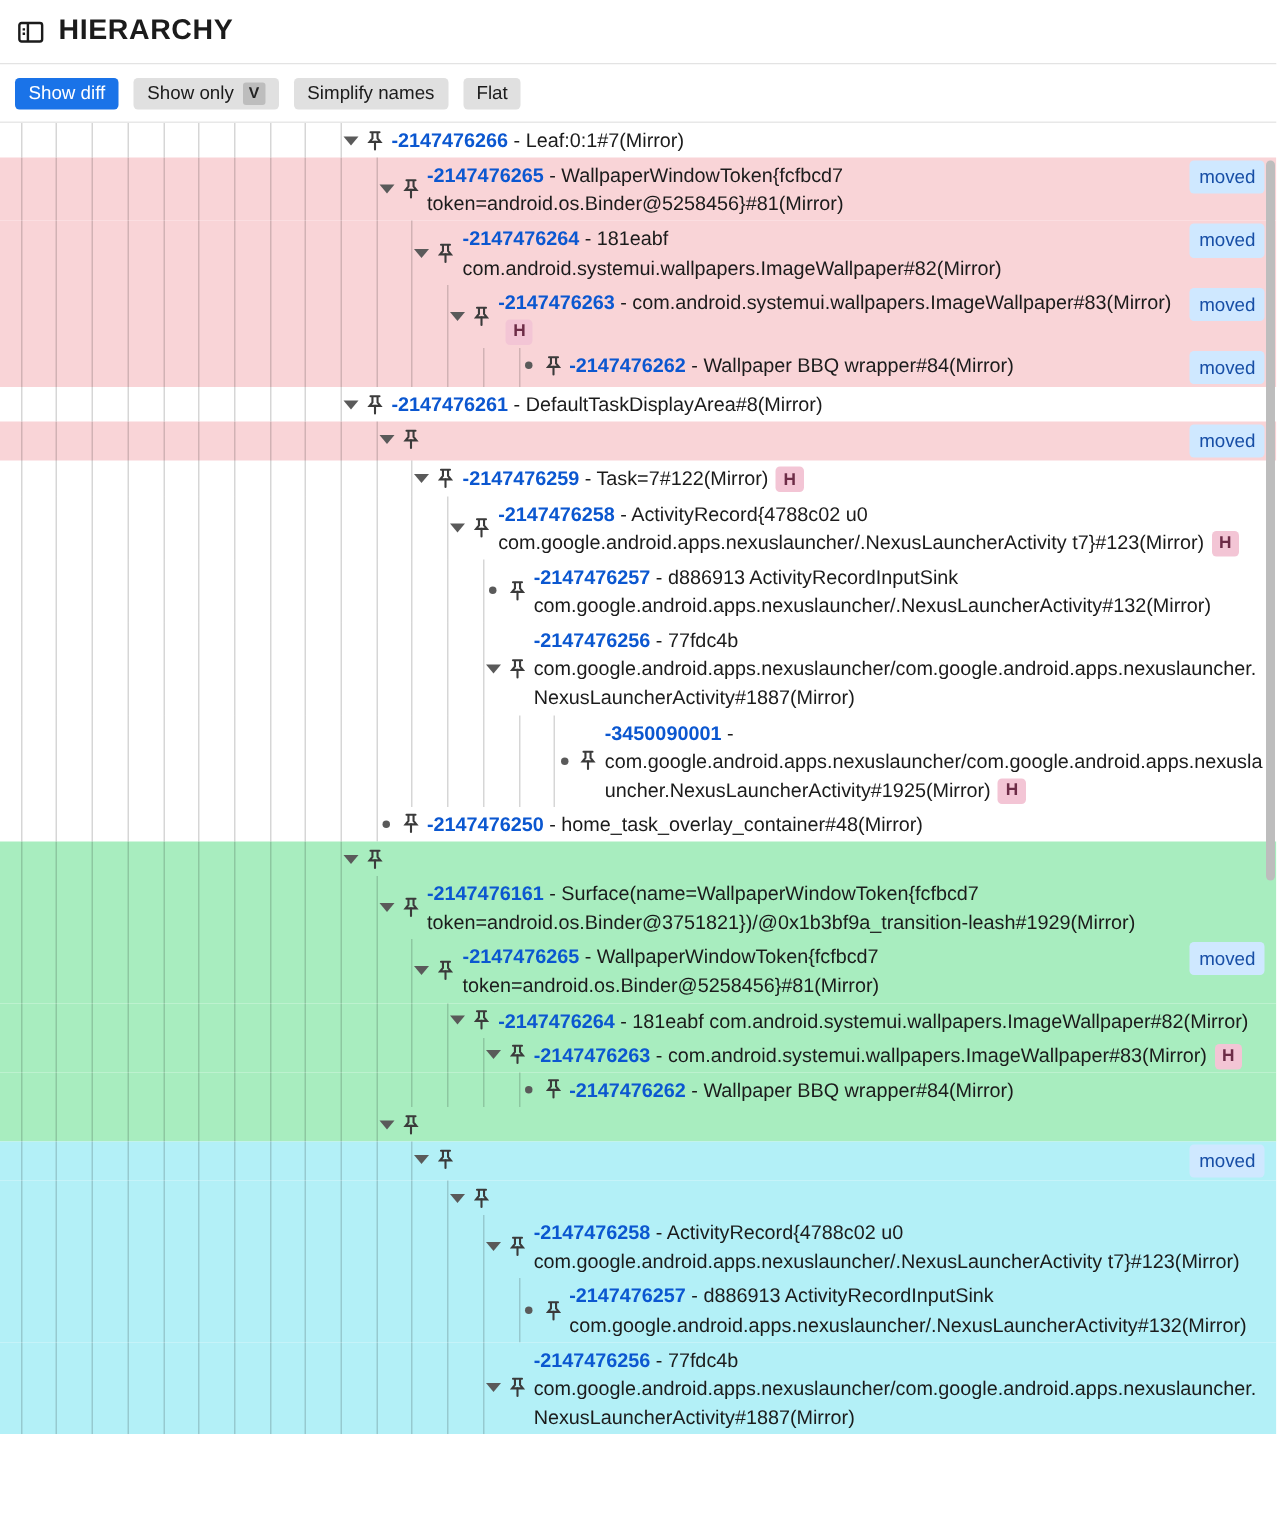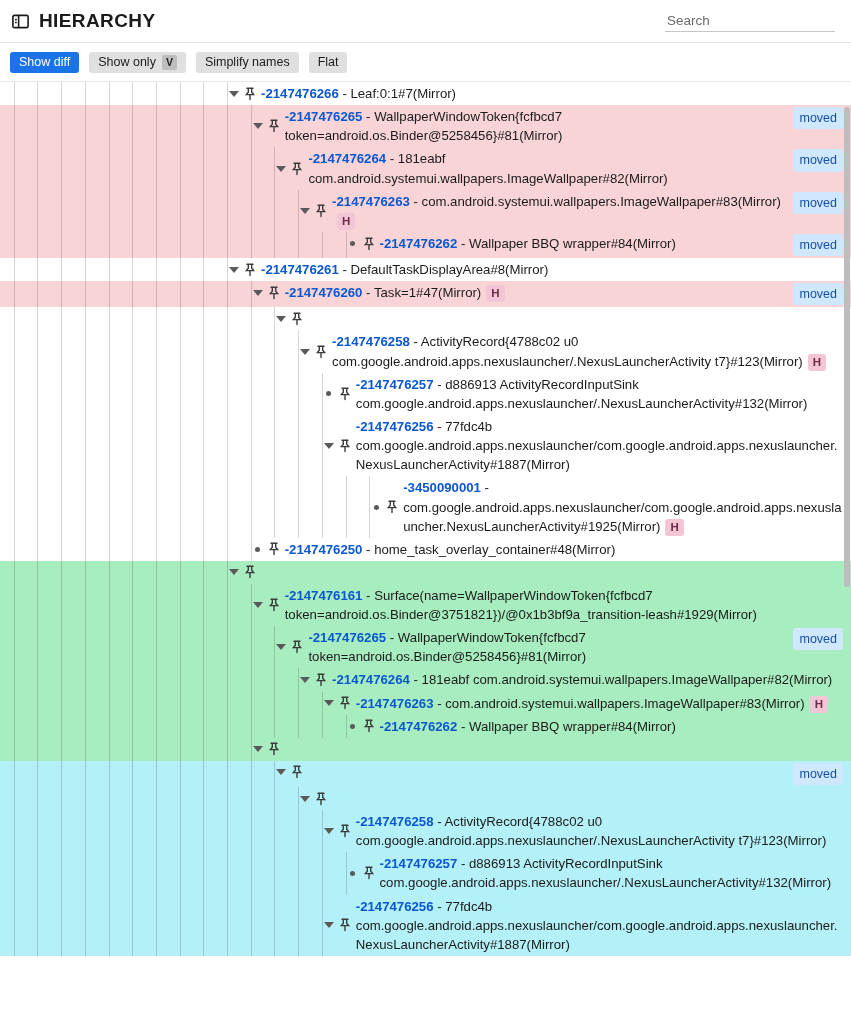--- a/index.html
+++ b/index.html
@@ -243,23 +243,20 @@
       <span class="panel-icon">
         <svg width="19" height="19" viewBox="0 0 20 20" fill="none" stroke="#1b1b1b" stroke-width="1.7">
           <rect x="2" y="3.5" width="16" height="13" rx="1.6"></rect>
           <line x1="8" y1="3.5" x2="8" y2="16.5"></line>
           <line x1="4.3" y1="8" x2="6" y2="8"></line>
           <line x1="4.3" y1="11" x2="6" y2="11"></line>
         </svg>
       </span>
       <span class="title">HIERARCHY</span>
     </div>
-    <div class="header-right">
-      <input class="search-input" type="text" placeholder="Search" style="">
-    </div>
   </div>
 
   <div class="toolbar">
     <button class="btn btn-primary">Show diff</button>
     <button class="btn btn-default">
       <span>Show only</span>
       <span class="kbd">V</span>
     </button>
     <button class="btn btn-default">Simplify names</button>
     <button class="btn btn-default">Flat</button>
@@ -455,21 +452,20 @@
           <div class="row-content" style="padding-left: 250.7px;">
             <span class="twisty">
               <span class="tri-down"></span>
             </span>
             <span class="pin">
               <svg width="12" height="14" viewBox="0 0 12 14" fill="none" stroke="#3b3b3b" stroke-width="1.4" stroke-linecap="round">
                 <path d="M3 1.2h6M4.3 1.2v4.1L2.4 7.6h7.2L7.7 5.3V1.2"></path>
                 <line x1="6" y1="7.6" x2="6" y2="12.6"></line>
               </svg>
             </span>
-            <span class="label"><span class="id">-2147476260</span><span class="rest"> - Task=1#47(Mirror)</span><span class="chip-h">H</span></span>
           </div>
           <span class="badge-moved">moved</span>
         </div>
         <div class="row white">
           <div class="guides">
             <div class="guide" style="left: 13.7px;"></div>
             <div class="guide" style="left: 37.4px;"></div>
             <div class="guide" style="left: 61.1px;"></div>
             <div class="guide" style="left: 84.8px;"></div>
             <div class="guide" style="left: 108.5px;"></div>
@@ -484,20 +480,21 @@
           <div class="row-content" style="padding-left: 274.4px;">
             <span class="twisty">
               <span class="tri-down"></span>
             </span>
             <span class="pin">
               <svg width="12" height="14" viewBox="0 0 12 14" fill="none" stroke="#3b3b3b" stroke-width="1.4" stroke-linecap="round">
                 <path d="M3 1.2h6M4.3 1.2v4.1L2.4 7.6h7.2L7.7 5.3V1.2"></path>
                 <line x1="6" y1="7.6" x2="6" y2="12.6"></line>
               </svg>
             </span>
+            <span class="label"><span class="id">-2147476259</span><span class="rest"> - Task=7#122(Mirror)</span><span class="chip-h">H</span></span>
           </div>
         </div>
         <div class="row white">
           <div class="guides">
             <div class="guide" style="left: 13.7px;"></div>
             <div class="guide" style="left: 37.4px;"></div>
             <div class="guide" style="left: 61.1px;"></div>
             <div class="guide" style="left: 84.8px;"></div>
             <div class="guide" style="left: 108.5px;"></div>
             <div class="guide" style="left: 132.2px;"></div>

